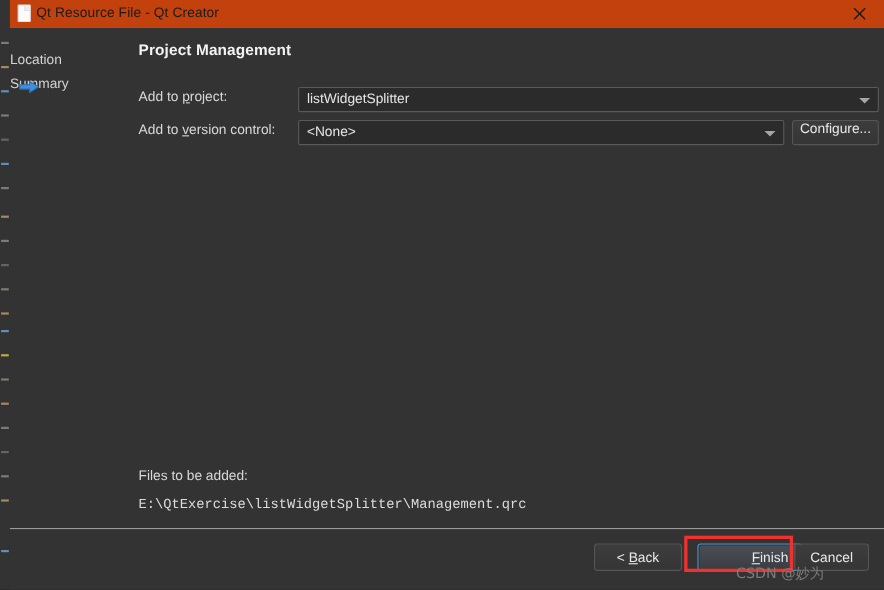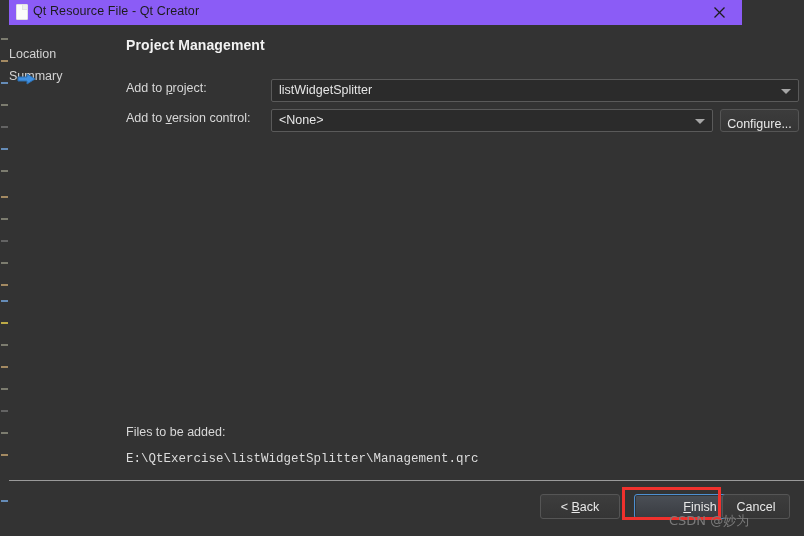--- a/index.html
+++ b/index.html
@@ -53,22 +53,22 @@
     position: absolute;
     left: 9px; top: 0;
     width: 795px; height: 536px;
     background: #333333;
   }
 
   
   .titlebar {
     position: absolute;
     left: 0; top: 0;
-    width: 733px; height: 25px;
-    background: #8b5cf6;
+    width: 795px; height: 25px;
+    background: #c2410c;
     border-bottom: 1px solid #cfcfcf;
   }
   .titlebar-icon {
     position: absolute;
     left: 6px; top: 4px;
     width: 13px; height: 16px;
   }
   .titlebar-icon .page {
     position: absolute;
     left: 1px; top: 0;
@@ -188,21 +188,21 @@
   .btn {
     position: absolute;
     box-sizing: border-box;
     background: linear-gradient(#3c3c3c, #353535);
     border: 1px solid #555555;
     border-radius: 3px;
     color: #e8e8e8;
     font-size: 12.5px;
     font-family: "Liberation Sans", sans-serif;
     display: flex;
-    align-items: flex-end;
+    align-items: flex-start;
     justify-content: center;
     cursor: pointer;
     white-space: nowrap;
   }
 
   
   .files-label {
     position: absolute;
     left: 117px; top: 400px;
     font-size: 12.5px;

